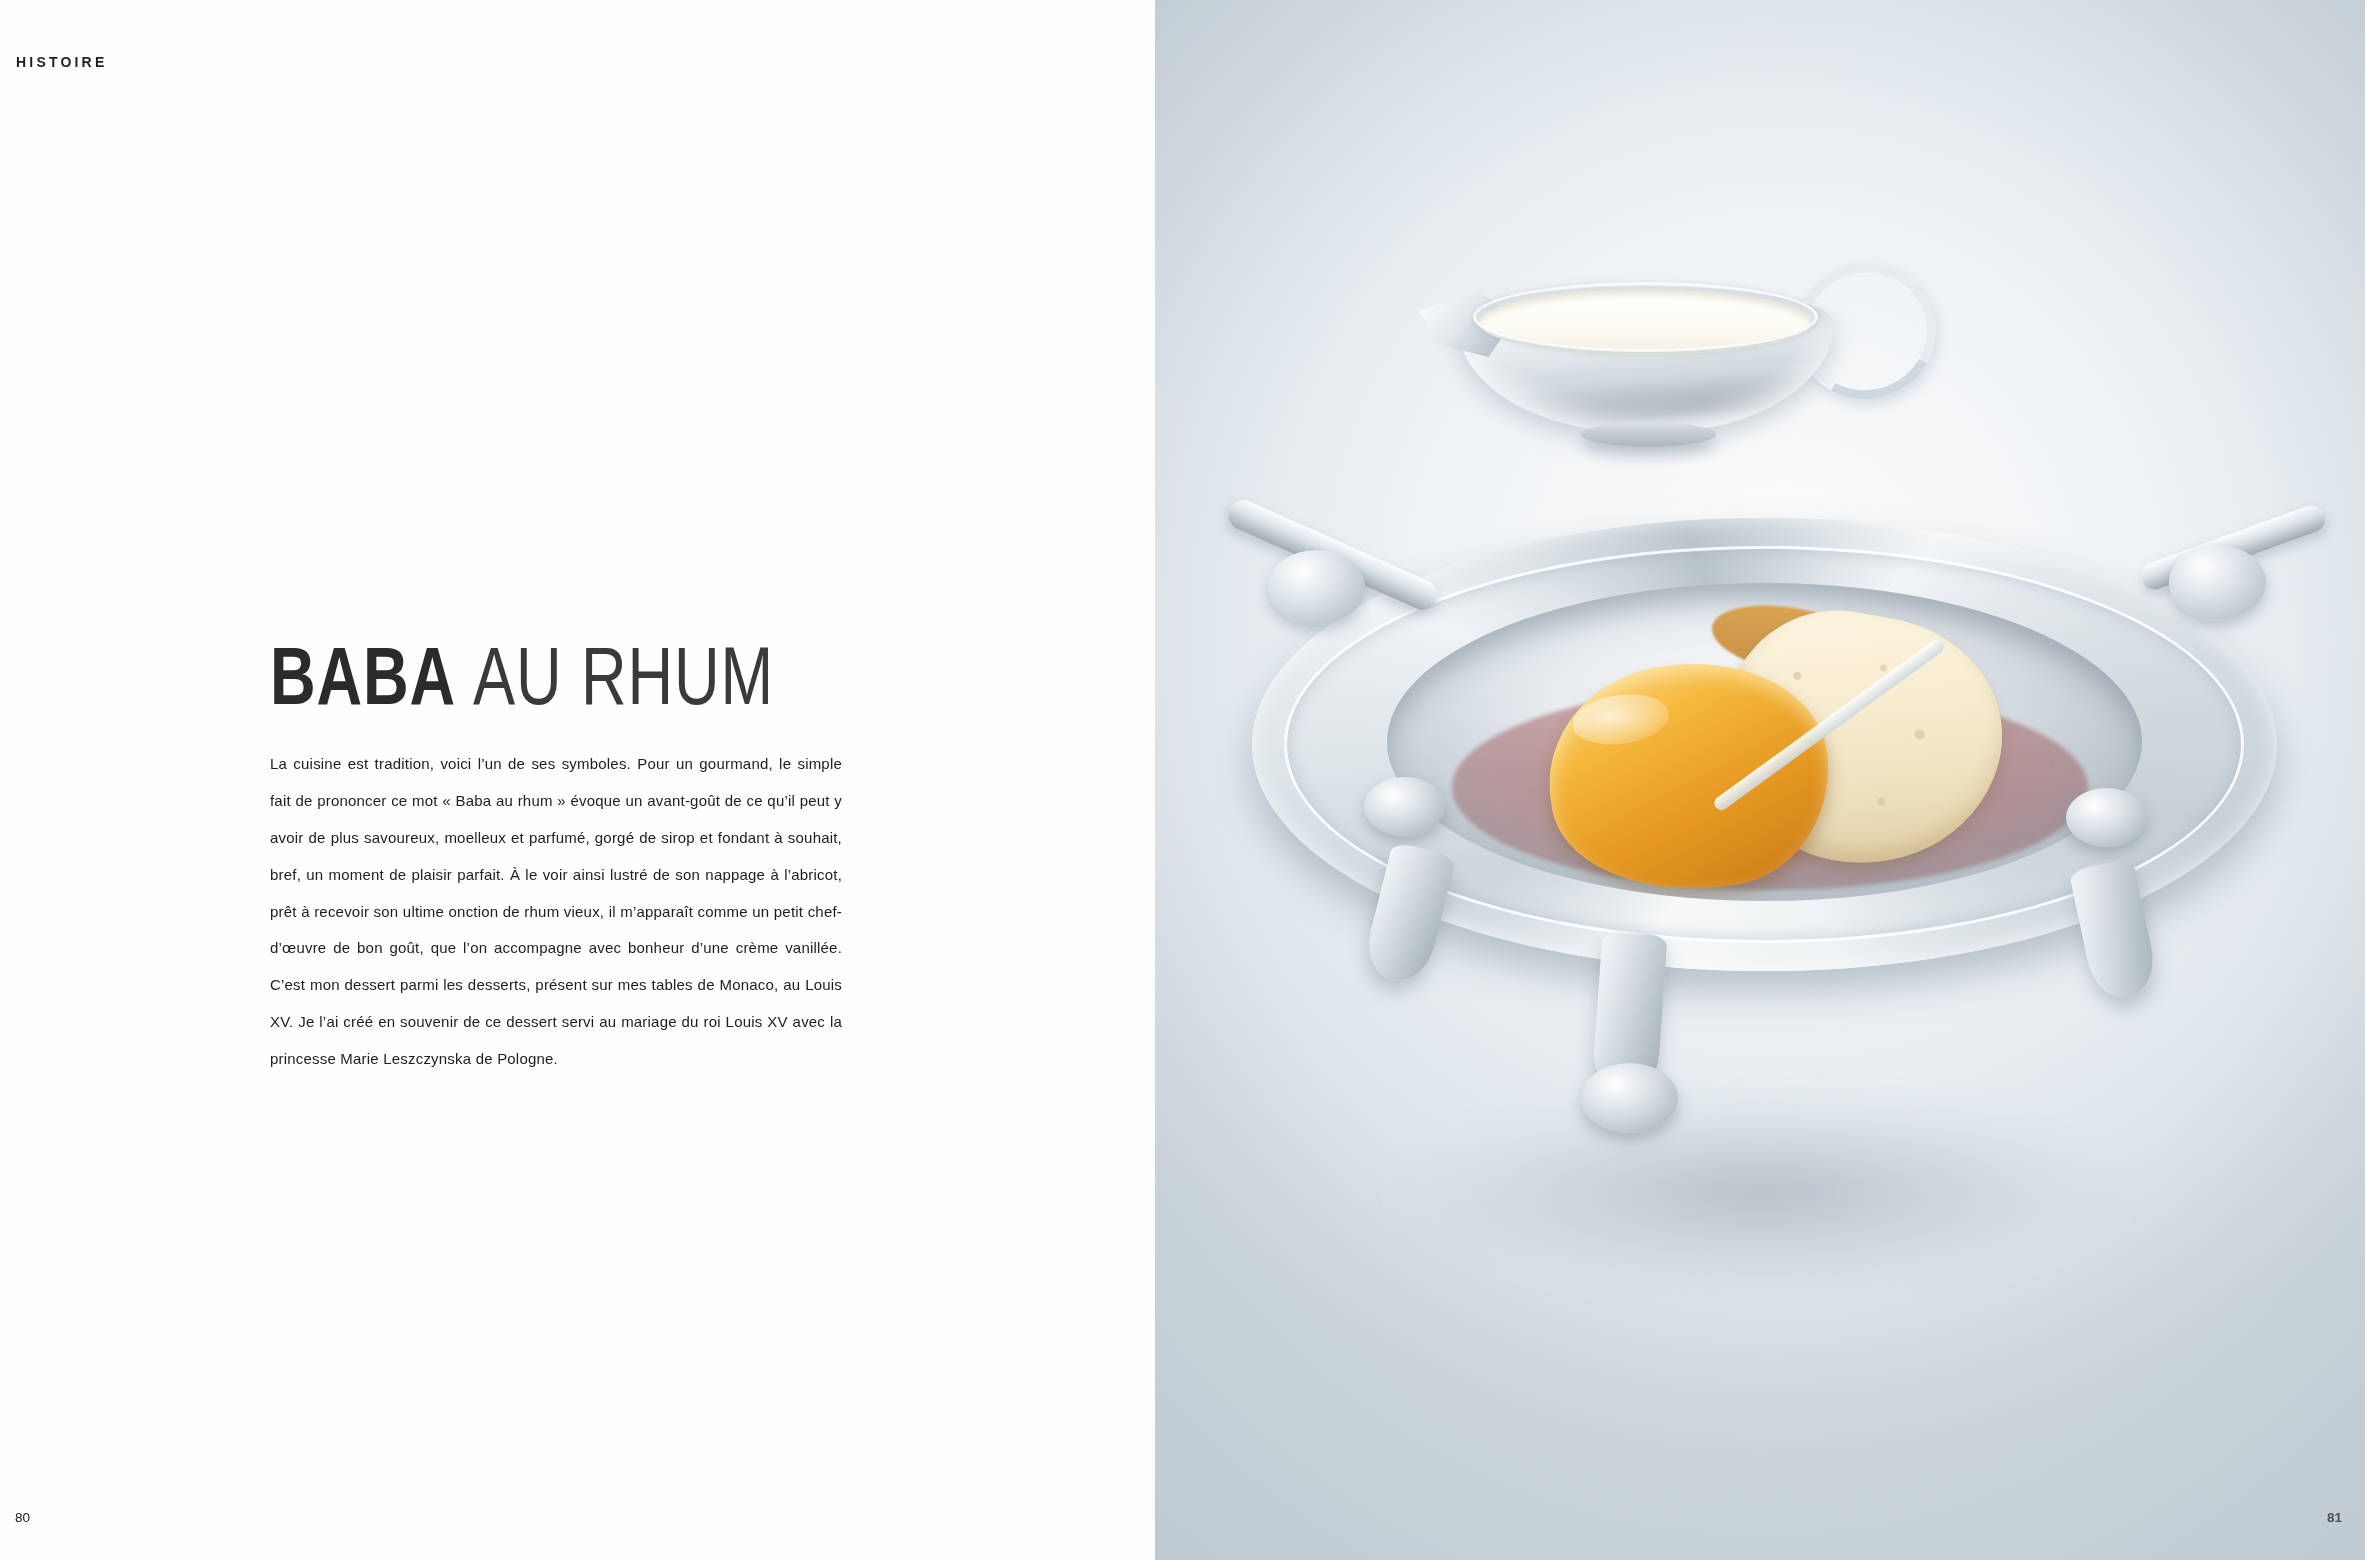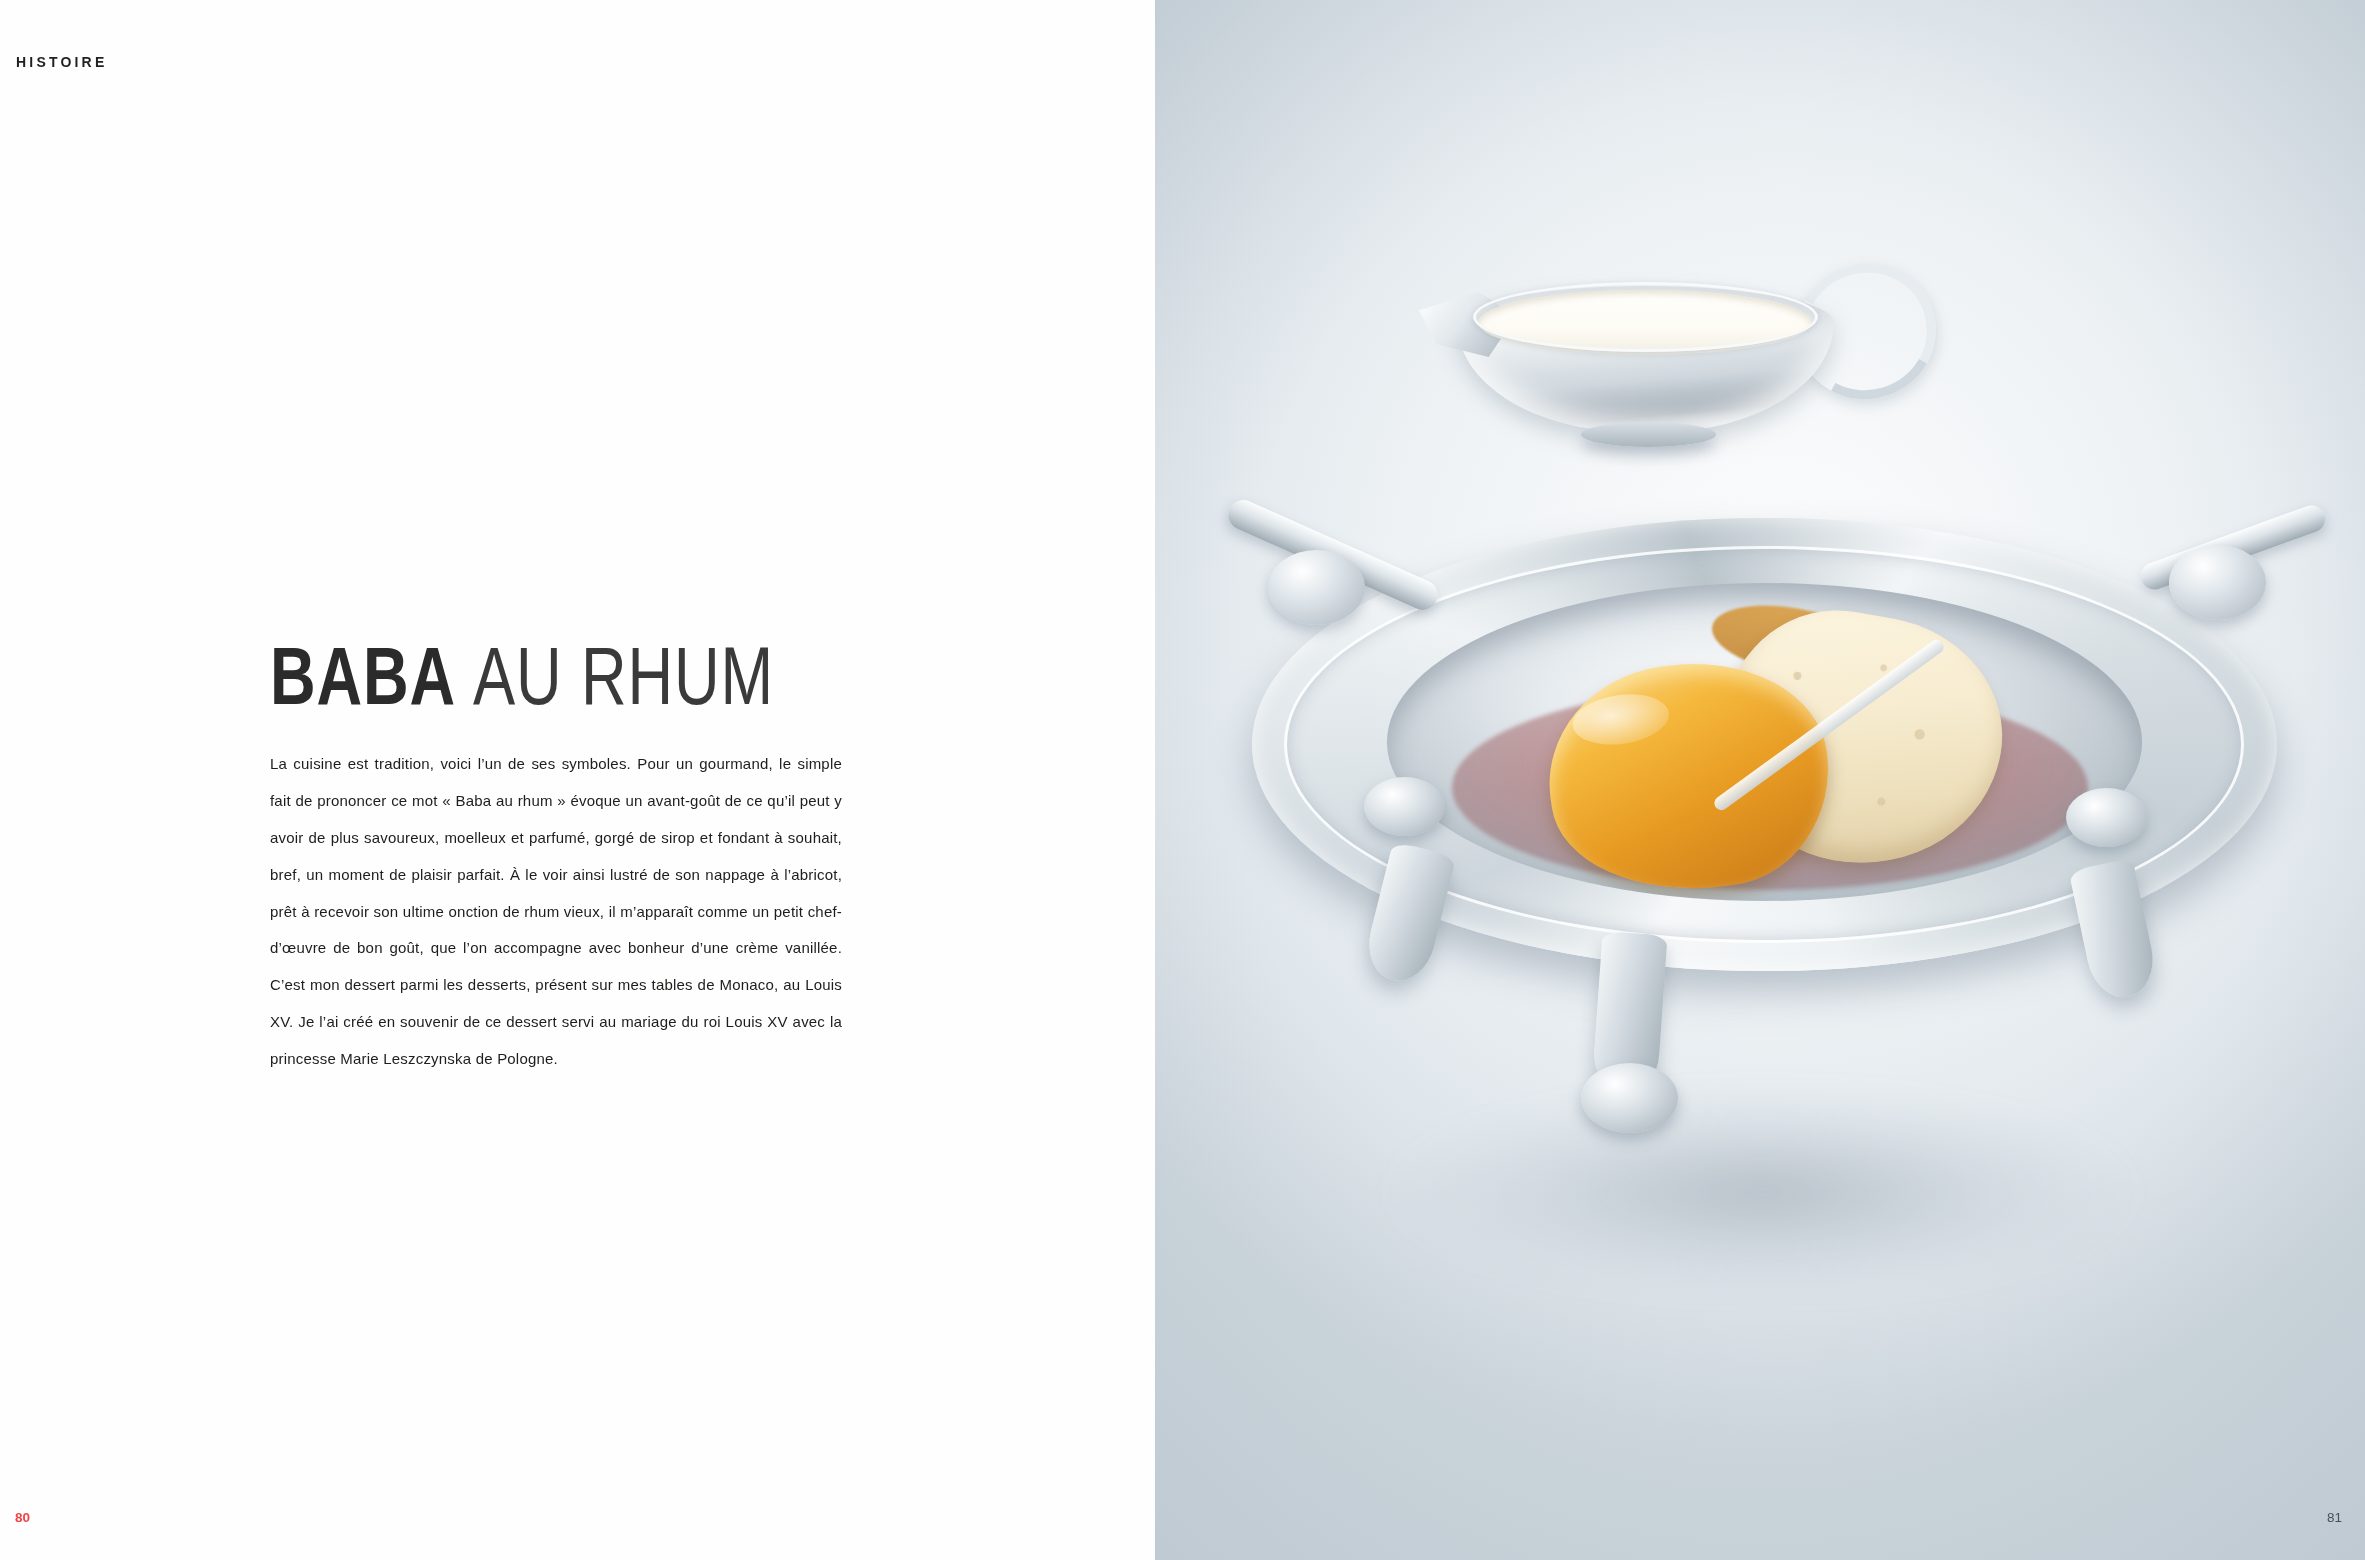--- a/index.html
+++ b/index.html
@@ -63,22 +63,22 @@
     text-align: justify;
     text-justify: inter-word;
     letter-spacing: 0.2px;
     font-family: "Liberation Sans", sans-serif;
   }
   .folio-left {
     position: absolute;
     left: 15px;
     bottom: 36px;
     font-size: 13.5px;
-    font-weight: bold;
-    color: #ef4444;
+    font-weight: normal;
+    color: #0f172a;
   }
 
   
   .page-right {
     position: relative;
     width: 1211px;
     height: 1561px;
     flex: 0 0 auto;
     overflow: hidden;
     background: #e9eef1;
@@ -316,21 +316,21 @@
     background: linear-gradient(180deg, #ffffff, #cdd6dc);
     transform: rotate(-36deg);
     opacity: .9;
   }
 
   .folio-right {
     position: absolute;
     right: 24px;
     bottom: 36px;
     font-size: 13.5px;
-    font-weight: normal;
+    font-weight: bold;
     color: #4a4f54;
     z-index: 30;
   }
 </style>
 </head>
 <body>
 
 <div class="spread">
 
   <section class="page-left">

